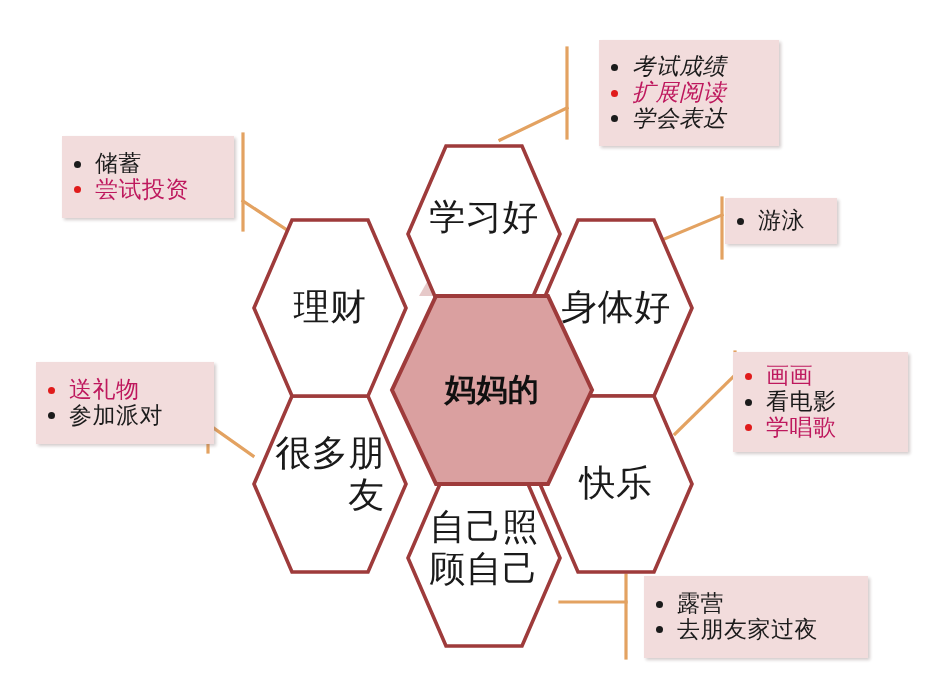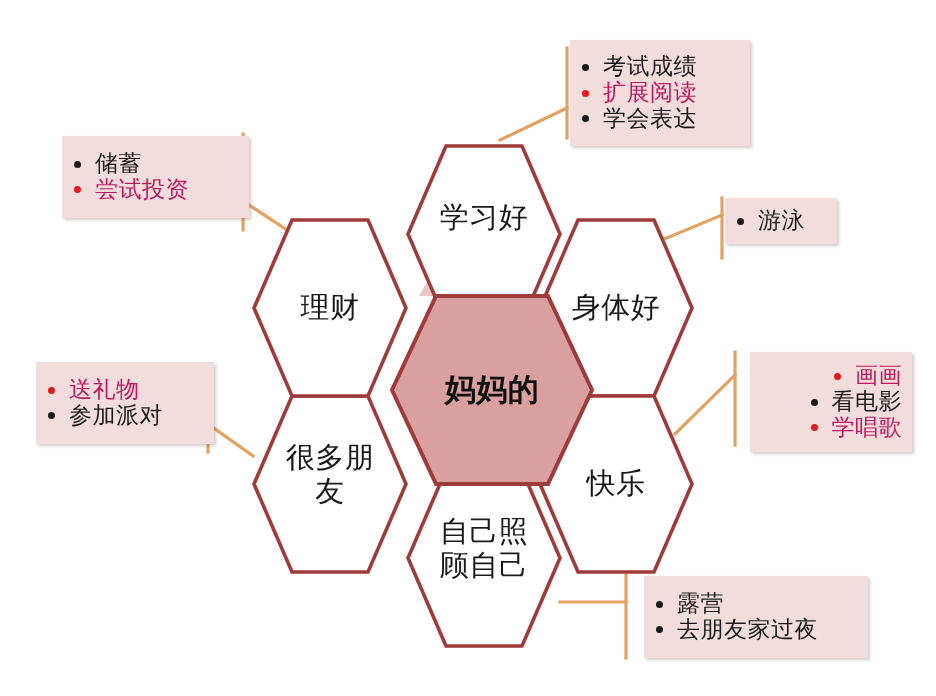--- a/index.html
+++ b/index.html
@@ -33,21 +33,21 @@
     display: flex;
     align-items: center;
     justify-content: center;
     text-align: center;
     color: #1a1a1a;
     font-family: "Liberation Serif", "DejaVu Serif", serif;
     line-height: 1.18;
     pointer-events: none;
     letter-spacing: 0.5px;
   }
-  .hexlabel.outer { font-size: 29px; }
+  .hexlabel.outer { font-size: 36px; text-align: right; }
   .hexlabel.center {
     font-size: 31px;
     font-weight: bold;
     color: #101010;
   }
   
   .note {
     position: absolute;
     background: #f2dcdc;
     box-sizing: border-box;
@@ -180,21 +180,21 @@
       <div>友</div>
     </div>
   </div>
 
   <div class="hexlabel outer" style="left:254px; top:276px; width:152px; height:62px;">
     <div>
       <div>理财</div>
     </div>
   </div>
 
-  <div class="note" style="left:570px; top:40px; width:180px; height:106px;">
+  <div class="note" style="left:599px; top:40px; width:180px; height:106px;font-style:italic;">
       <div class="note-row">
         <span class="note-bullet blk-b"></span>
         <span class="note-text blk">考试成绩</span>
       </div>
       <div class="note-row">
         <span class="note-bullet red-b"></span>
         <span class="note-text red">扩展阅读</span>
       </div>
       <div class="note-row">
         <span class="note-bullet blk-b"></span>
@@ -202,21 +202,21 @@
       </div>
     </div>
 
   <div class="note" style="left:725px; top:198px; width:112px; height:46px;">
       <div class="note-row">
         <span class="note-bullet blk-b"></span>
         <span class="note-text blk">游泳</span>
       </div>
     </div>
 
-  <div class="note" style="left:750px; top:352px; width:162px; height:100px;align-items:flex-end;">
+  <div class="note" style="left:733px; top:352px; width:175px; height:100px;">
       <div class="note-row">
         <span class="note-bullet red-b"></span>
         <span class="note-text red">画画</span>
       </div>
       <div class="note-row">
         <span class="note-bullet blk-b"></span>
         <span class="note-text blk">看电影</span>
       </div>
       <div class="note-row">
         <span class="note-bullet red-b"></span>
@@ -239,21 +239,21 @@
       <div class="note-row">
         <span class="note-bullet red-b"></span>
         <span class="note-text red">送礼物</span>
       </div>
       <div class="note-row">
         <span class="note-bullet blk-b"></span>
         <span class="note-text blk">参加派对</span>
       </div>
     </div>
 
-  <div class="note" style="left:62px; top:136px; width:187px; height:82px;">
+  <div class="note" style="left:62px; top:136px; width:172px; height:82px;">
       <div class="note-row">
         <span class="note-bullet blk-b"></span>
         <span class="note-text blk">储蓄</span>
       </div>
       <div class="note-row">
         <span class="note-bullet red-b"></span>
         <span class="note-text red">尝试投资</span>
       </div>
     </div>
 

